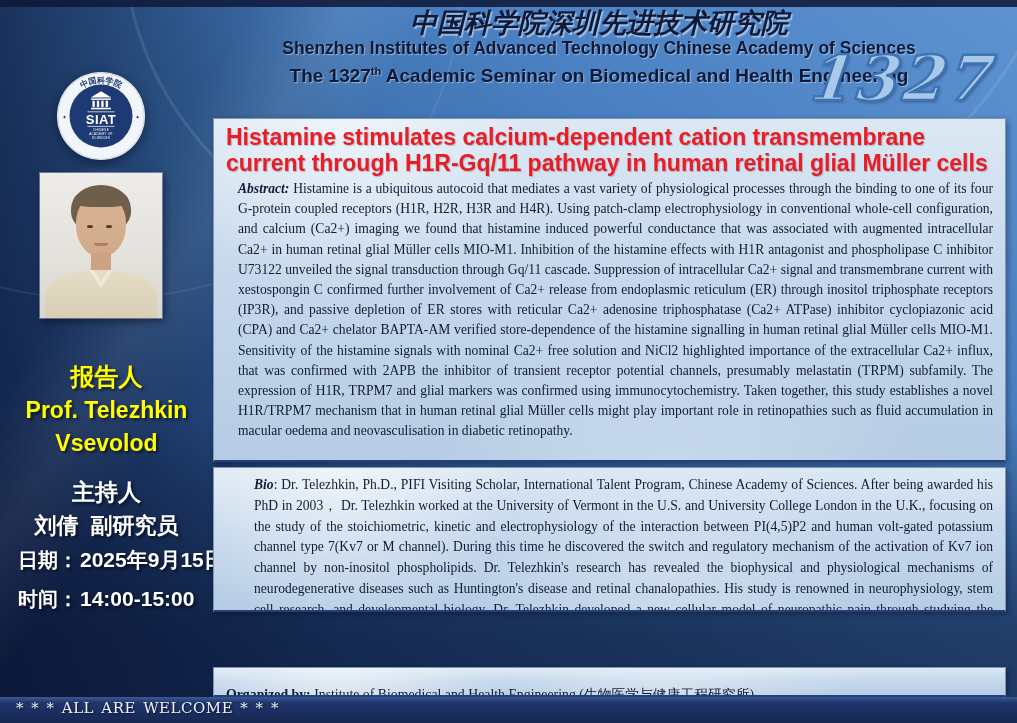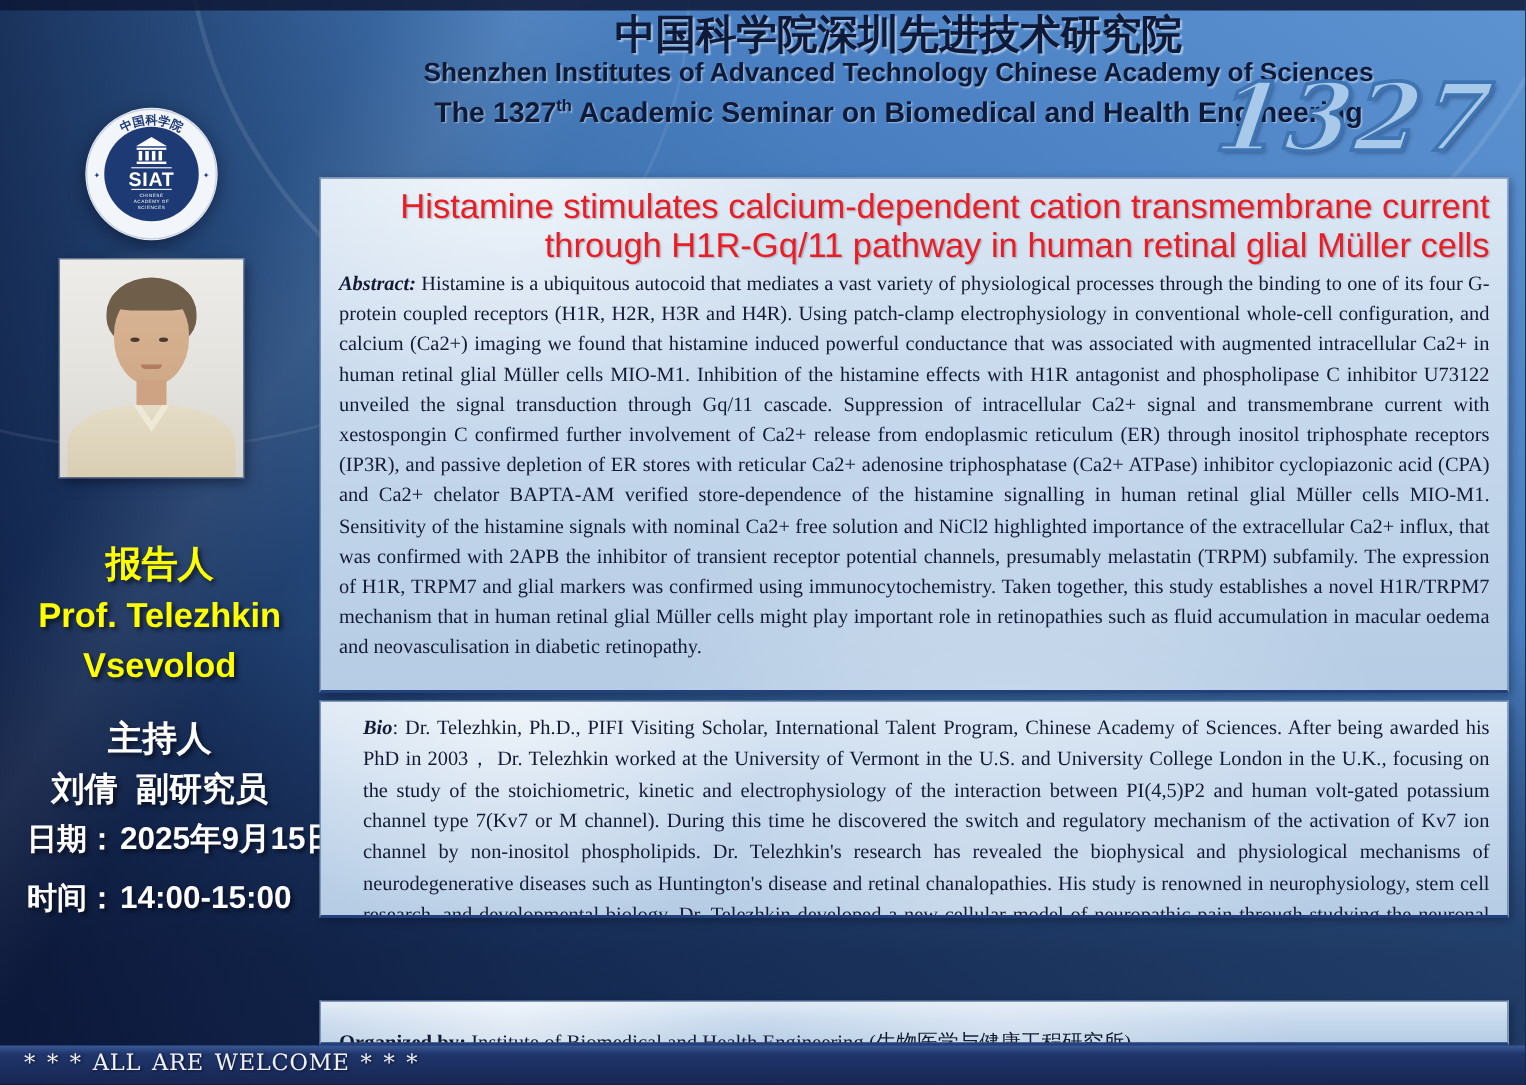--- a/index.html
+++ b/index.html
@@ -15,21 +15,21 @@
   
   .bg-arc1 { position:absolute; width:950px; height:760px; border-radius:50%; border:3px solid rgba(255,255,255,0.10); top:-470px; left:120px; transform:rotate(-10deg); }
   .bg-arc2 { position:absolute; width:720px; height:600px; border-radius:50%; border:2px solid rgba(255,255,255,0.08); top:-300px; left:-260px; }
   .bg-streak { position:absolute; top:-120px; left:-200px; width:620px; height:980px; transform:rotate(8deg);
     background:linear-gradient(115deg, transparent 42%, rgba(255,255,255,0.07) 50%, transparent 58%); }
   .top-edge { position:absolute; top:0; left:0; width:100%; height:7px; background:rgba(14,24,54,0.85); }
 
   
   .header { position:absolute; left:185px; right:4px; top:8px; text-align:center; color:#0e1a38; }
   .h-cn1 { font-family:"Liberation Serif","DejaVu Serif",serif; font-size:27px; font-weight:bold; line-height:30px;
-           text-shadow:1.5px 1.5px 1px rgba(225,238,252,0.55); }
+           text-shadow:1.5px 1.5px 1px rgba(225,238,252,0.55);font-style:italic; }
   .h-en1 { font-size:17.5px; font-weight:bold; line-height:21px; text-shadow:1px 1px 1px rgba(225,238,252,0.5); }
   .h-cn2 { font-family:"Liberation Serif","DejaVu Serif",serif; font-size:31px; font-weight:bold; line-height:34px;
            text-shadow:1.5px 1.5px 1px rgba(225,238,252,0.55); }
   .h-en2 { font-size:19px; font-weight:bold; line-height:24px; text-shadow:1px 1px 1px rgba(225,238,252,0.5); }
   .h-en2 sup { font-size:11px; }
 
   .issue-number { position:absolute; right:20px; top:42px; font-family:"DejaVu Serif",serif; font-style:italic; font-weight:bold;
     font-size:62px; letter-spacing:3px; color:#a9c9ea; -webkit-text-stroke:2.5px #3f74b2; transform:skewX(-8deg);
     text-shadow:2px 2px 3px rgba(20,40,80,0.45); }
 
@@ -70,24 +70,24 @@
   .panel { position:absolute; left:213px; width:793px; border:1px solid #7e97b8; border-bottom:2px solid #23407c; overflow:hidden;
     background:
       radial-gradient(circle at 16% -4%, rgba(255,255,255,0.55) 0%, rgba(255,255,255,0) 26%),
       radial-gradient(circle at 58% 130%, rgba(255,255,255,0.35) 0%, rgba(255,255,255,0) 42%),
       linear-gradient(180deg,#dce8f4 0%, #c6d8ec 45%, #b5cce4 100%);
     box-shadow:2px 2px 6px rgba(0,0,20,0.35); }
   .panel-abstract { top:118px; height:344px; padding:5px 12px 0 12px; }
   .panel-bio { top:467px; height:145px; padding:7px 12px 0 28px; }
   .panel-org { top:667px; height:30px; padding:18px 12px 0 12px; }
 
-  .talk-title { color:#ec1c24; font-size:23px; font-weight:normal; line-height:26px; text-align:right;
+  .talk-title { color:#ec1c24; font-size:23px; font-weight:bold; line-height:26px; text-align:left;
     text-shadow:1px 1px 1px rgba(90,90,110,0.35); }
   .body-text { font-family:"Liberation Serif","DejaVu Serif",serif; font-size:13.6px; line-height:20.2px; text-align:justify;
-    color:#131a33; margin-top:3px; }
+    color:#131a33; margin-top:3px;margin-left:12px; }
   .panel-bio .body-text { line-height:20.8px; margin-top:0; }
   .lead { font-weight:bold; font-style:italic; }
   .org-line { font-family:"Liberation Serif","DejaVu Serif",serif; font-size:13.8px; color:#131a33; }
   .org-line .org-label { font-weight:bold; }
 
   
   .footer-bar { position:absolute; left:0; top:697px; width:1017px; height:26px;
     background:linear-gradient(180deg,#3a5a95 0%, #20356c 22%, #172752 100%); }
   .enquiries { position:absolute; left:213px; top:740px; width:793px; text-align:center; color:#f0f3f8; z-index:5;
     font-family:"DejaVu Serif",serif; font-style:italic; font-size:15.5px; white-space:pre; text-shadow:1px 1px 2px rgba(0,0,10,0.6); }

